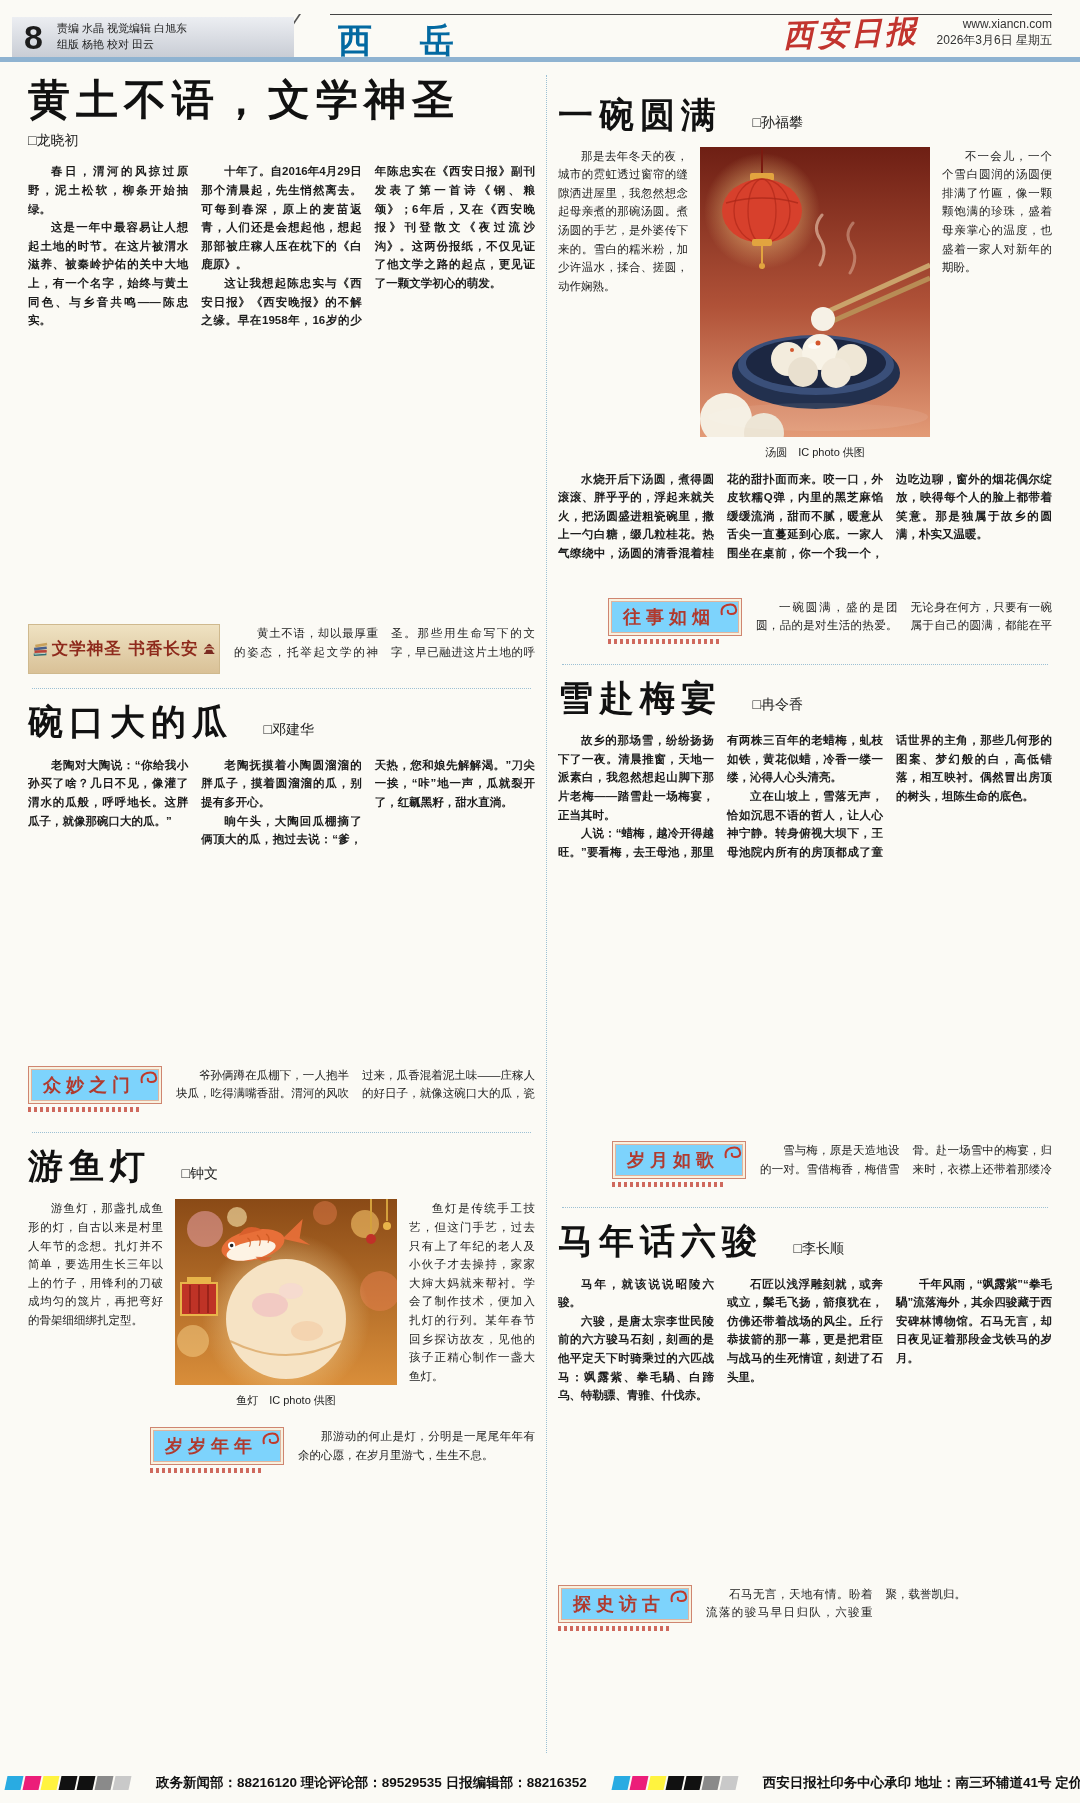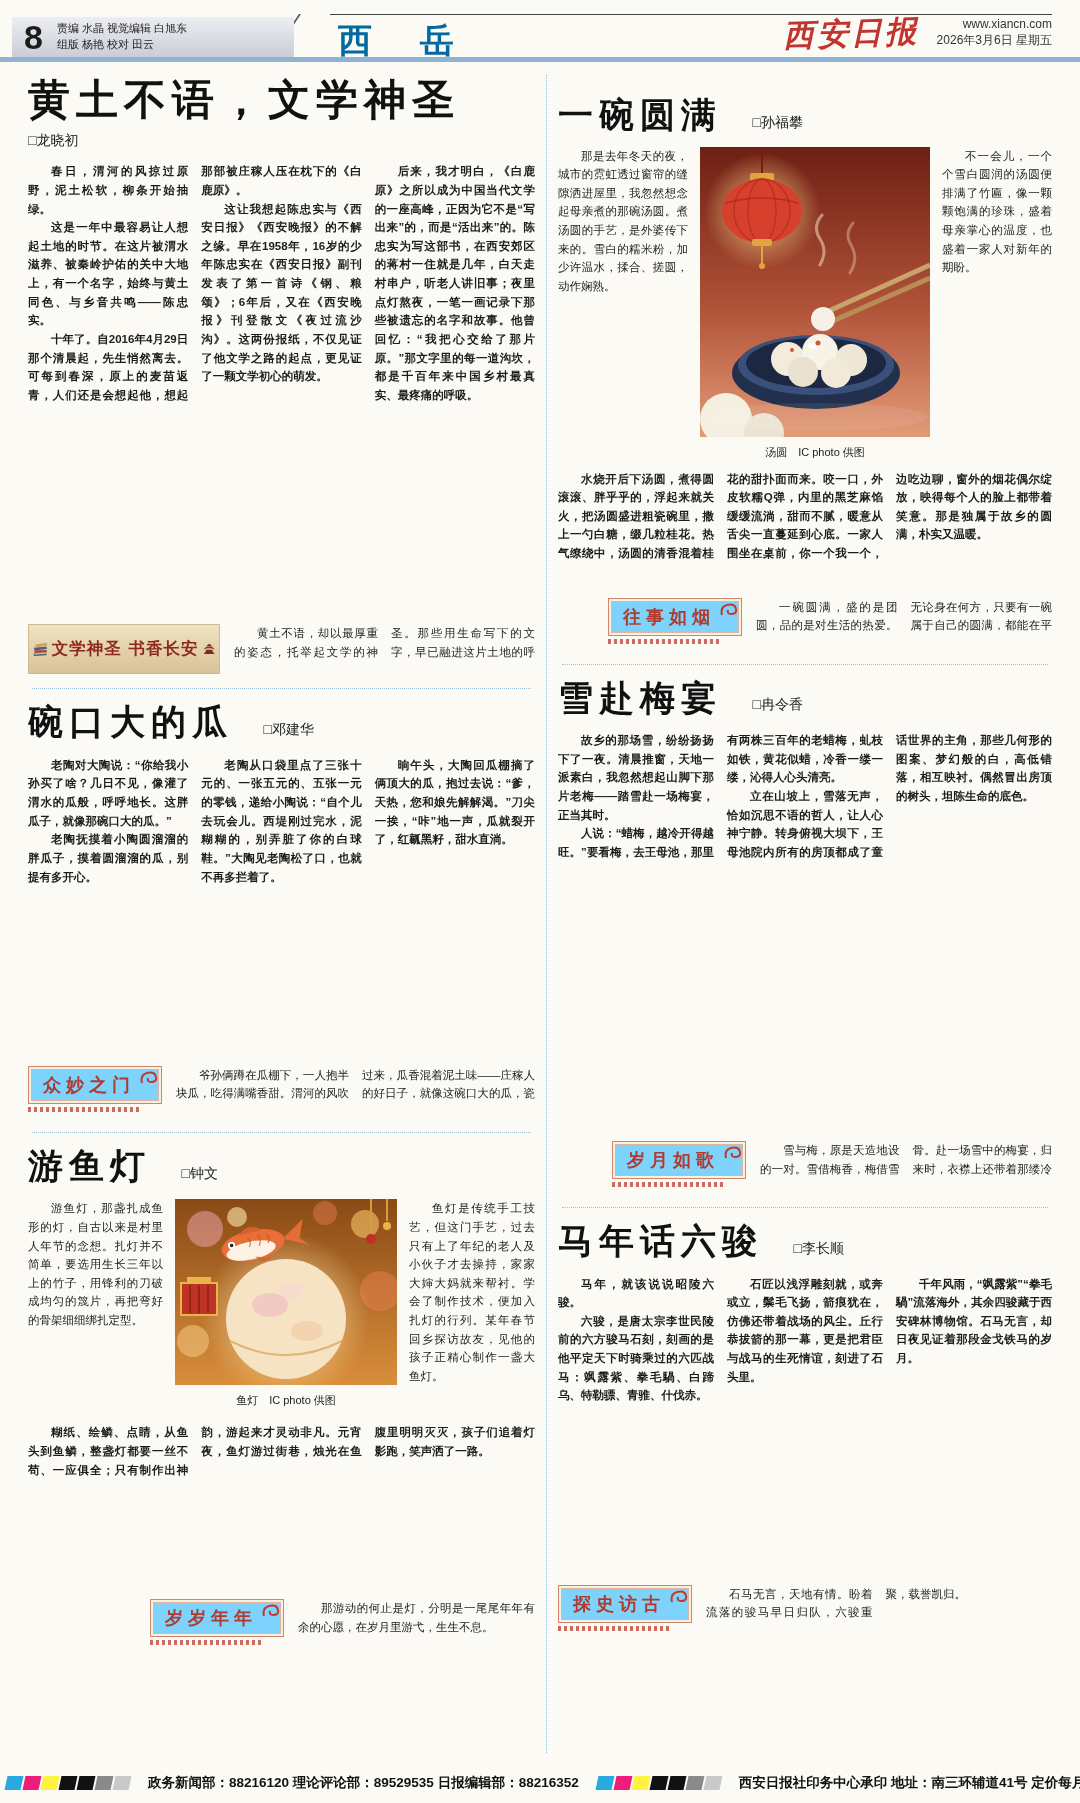--- a/index.html
+++ b/index.html
@@ -49,21 +49,21 @@
              padding:6px 26px 6px 14px;display:inline-block;}
   .stamp-text{font-family:"DejaVu Serif","Liberation Serif",serif;color:#b03a2e;font-size:18px;font-weight:600;letter-spacing:5px;white-space:nowrap;}
   .orn{position:absolute;right:2px;top:2px;}
   .stamp-strip{margin-top:3px;height:5px;width:85%;opacity:.75;
                background:repeating-linear-gradient(90deg,#c0392b 0 3px,transparent 3px 6px);}
   
   .banner{flex:none;width:192px;height:50px;background:linear-gradient(180deg,#efe2c2,#d9c197);
           display:flex;align-items:center;gap:4px;padding:0 4px;box-sizing:border-box;border:1px solid #cfb98e;}
   .banner-text{font-family:"DejaVu Serif","Liberation Serif",serif;color:#8e2a1c;font-weight:bold;font-size:16.5px;white-space:nowrap;letter-spacing:1px;}
   
-  .pfoot{position:absolute;left:0;top:1763px;width:970px;height:40px;display:flex;align-items:center;gap:18px;padding:0 6px;box-sizing:border-box;}
+  .pfoot{position:absolute;left:0;top:1763px;width:970px;height:40px;display:flex;align-items:center;gap:26px;padding:0 6px;box-sizing:border-box;}
   .bars{display:flex;gap:2px;flex:none;transform:skewX(-12deg);}
   .bar{width:16px;height:14px;}
   .ftext{font-size:13.5px;font-weight:bold;color:#111;white-space:nowrap;}
 </style>
 </head>
 <body>
 
 <div class="page">
 
   <div class="hdr">
@@ -93,21 +93,20 @@
     <article>
       <div class="a-head" style="margin-top:6px;">
         <div class="a-title t-xl">黄土不语，文学神圣</div>
         <div class="byline center">□龙晓初</div>
       </div>
       <div class="cols c3" style="height:452px;margin-top:12px;">
         <p>春日，渭河的风掠过原野，泥土松软，柳条开始抽绿。</p>
         <p>这是一年中最容易让人想起土地的时节。在这片被渭水滋养、被秦岭护佑的关中大地上，有一个名字，始终与黄土同色、与乡音共鸣——陈忠实。</p>
         <p>十年了。自2016年4月29日那个清晨起，先生悄然离去。可每到春深，原上的麦苗返青，人们还是会想起他，想起那部被庄稼人压在枕下的《白鹿原》。</p>
         <p>这让我想起陈忠实与《西安日报》《西安晚报》的不解之缘。早在1958年，16岁的少年陈忠实在《西安日报》副刊发表了第一首诗《钢、粮颂》；6年后，又在《西安晚报》刊登散文《夜过流沙沟》。这两份报纸，不仅见证了他文学之路的起点，更见证了一颗文学初心的萌发。</p>
-        <p>后来，我才明白，《白鹿原》之所以成为中国当代文学的一座高峰，正因为它不是“写出来”的，而是“活出来”的。陈忠实为写这部书，在西安郊区的蒋村一住就是几年，白天走村串户，听老人讲旧事；夜里点灯熬夜，一笔一画记录下那些被遗忘的名字和故事。他曾回忆：“我把心交给了那片原。”那文字里的每一道沟坎，都是千百年来中国乡村最真实、最疼痛的呼吸。</p>
       </div>
       <div class="footrow">
         <div class="banner">
           <svg width="36" height="42" viewBox="0 0 40 46">
             <rect x="2" y="34" width="34" height="7" fill="#2e6e73" transform="rotate(-4 19 37)"></rect>
             <rect x="4" y="26" width="33" height="7" fill="#b8433a" transform="rotate(-2 20 29)"></rect>
             <rect x="3" y="18" width="34" height="7" fill="#4a5f8a" transform="rotate(-6 20 21)"></rect>
             <rect x="6" y="9" width="32" height="7" fill="#c9a15c" transform="rotate(-10 22 12)"></rect>
             <rect x="4" y="35" width="30" height="2" fill="#f2ede0" transform="rotate(-4 19 36)"></rect>
           </svg>
@@ -128,21 +127,20 @@
     <div class="hdiv"></div>
 
     <article>
       <div class="a-head" style="margin-top:8px;">
         <span class="a-title t-l">碗口大的瓜</span>
         <span class="byline side">□邓建华</span>
       </div>
       <div class="cols c3" style="height:300px;margin-top:14px;">
         <p>老陶对大陶说：“你给我小孙买了啥？几日不见，像灌了渭水的瓜般，呼呼地长。这胖瓜子，就像那碗口大的瓜。”</p>
         <p>老陶抚摸着小陶圆溜溜的胖瓜子，摸着圆溜溜的瓜，别提有多开心。</p>
-        <p>老陶从口袋里点了三张十元的、一张五元的、五张一元的零钱，递给小陶说：“自个儿去玩会儿。西堤刚过完水，泥糊糊的，别弄脏了你的白球鞋。”大陶见老陶松了口，也就不再多拦着了。</p>
         <p>晌午头，大陶回瓜棚摘了俩顶大的瓜，抱过去说：“爹，天热，您和娘先解解渴。”刀尖一挨，“咔”地一声，瓜就裂开了，红瓤黑籽，甜水直淌。</p>
       </div>
       <div class="footrow">
         <div class="stamp">
           <div class="stamp-box">
             <span class="stamp-text">众妙之门</span>
             <svg class="orn" width="20" height="18" viewBox="0 0 20 18">
               <path d="M3 14 Q1 6 8 4 Q16 2 17 8 Q18 13 12 13 Q8 13 9 9" stroke="#c0392b" stroke-width="2" fill="none"></path>
             </svg>
           </div>
@@ -210,23 +208,20 @@
               <circle cx="196" cy="40" r="5" fill="#c03028"></circle>
               <circle cx="212" cy="27" r="4" fill="#e8b54a"></circle>
             </g>
           </svg>
           <figcaption>鱼灯　IC photo 供图</figcaption>
         </figure>
         <div class="tcol" style="flex:1;height:212px;">
           <p>鱼灯是传统手工技艺，但这门手艺，过去只有上了年纪的老人及小伙子才去操持，家家大婶大妈就来帮衬。学会了制作技术，便加入扎灯的行列。某年春节回乡探访故友，见他的孩子正精心制作一盏大鱼灯。</p>
         </div>
       </div>
-      <div class="cols c3" style="height:160px;margin-top:12px;">
-        <p>糊纸、绘鳞、点睛，从鱼头到鱼鳞，整盏灯都要一丝不苟、一应俱全；只有制作出神韵，游起来才灵动非凡。元宵夜，鱼灯游过街巷，烛光在鱼腹里明明灭灭，孩子们追着灯影跑，笑声洒了一路。</p>
-      </div>
       <div class="footrow" style="margin-top:16px;">
         <div style="width:108px;flex:none;"></div>
         <div class="stamp">
           <div class="stamp-box">
             <span class="stamp-text">岁岁年年</span>
             <svg class="orn" width="20" height="18" viewBox="0 0 20 18">
               <path d="M3 14 Q1 6 8 4 Q16 2 17 8 Q18 13 12 13 Q8 13 9 9" stroke="#c0392b" stroke-width="2" fill="none"></path>
             </svg>
           </div>
           <div class="stamp-strip"></div>

